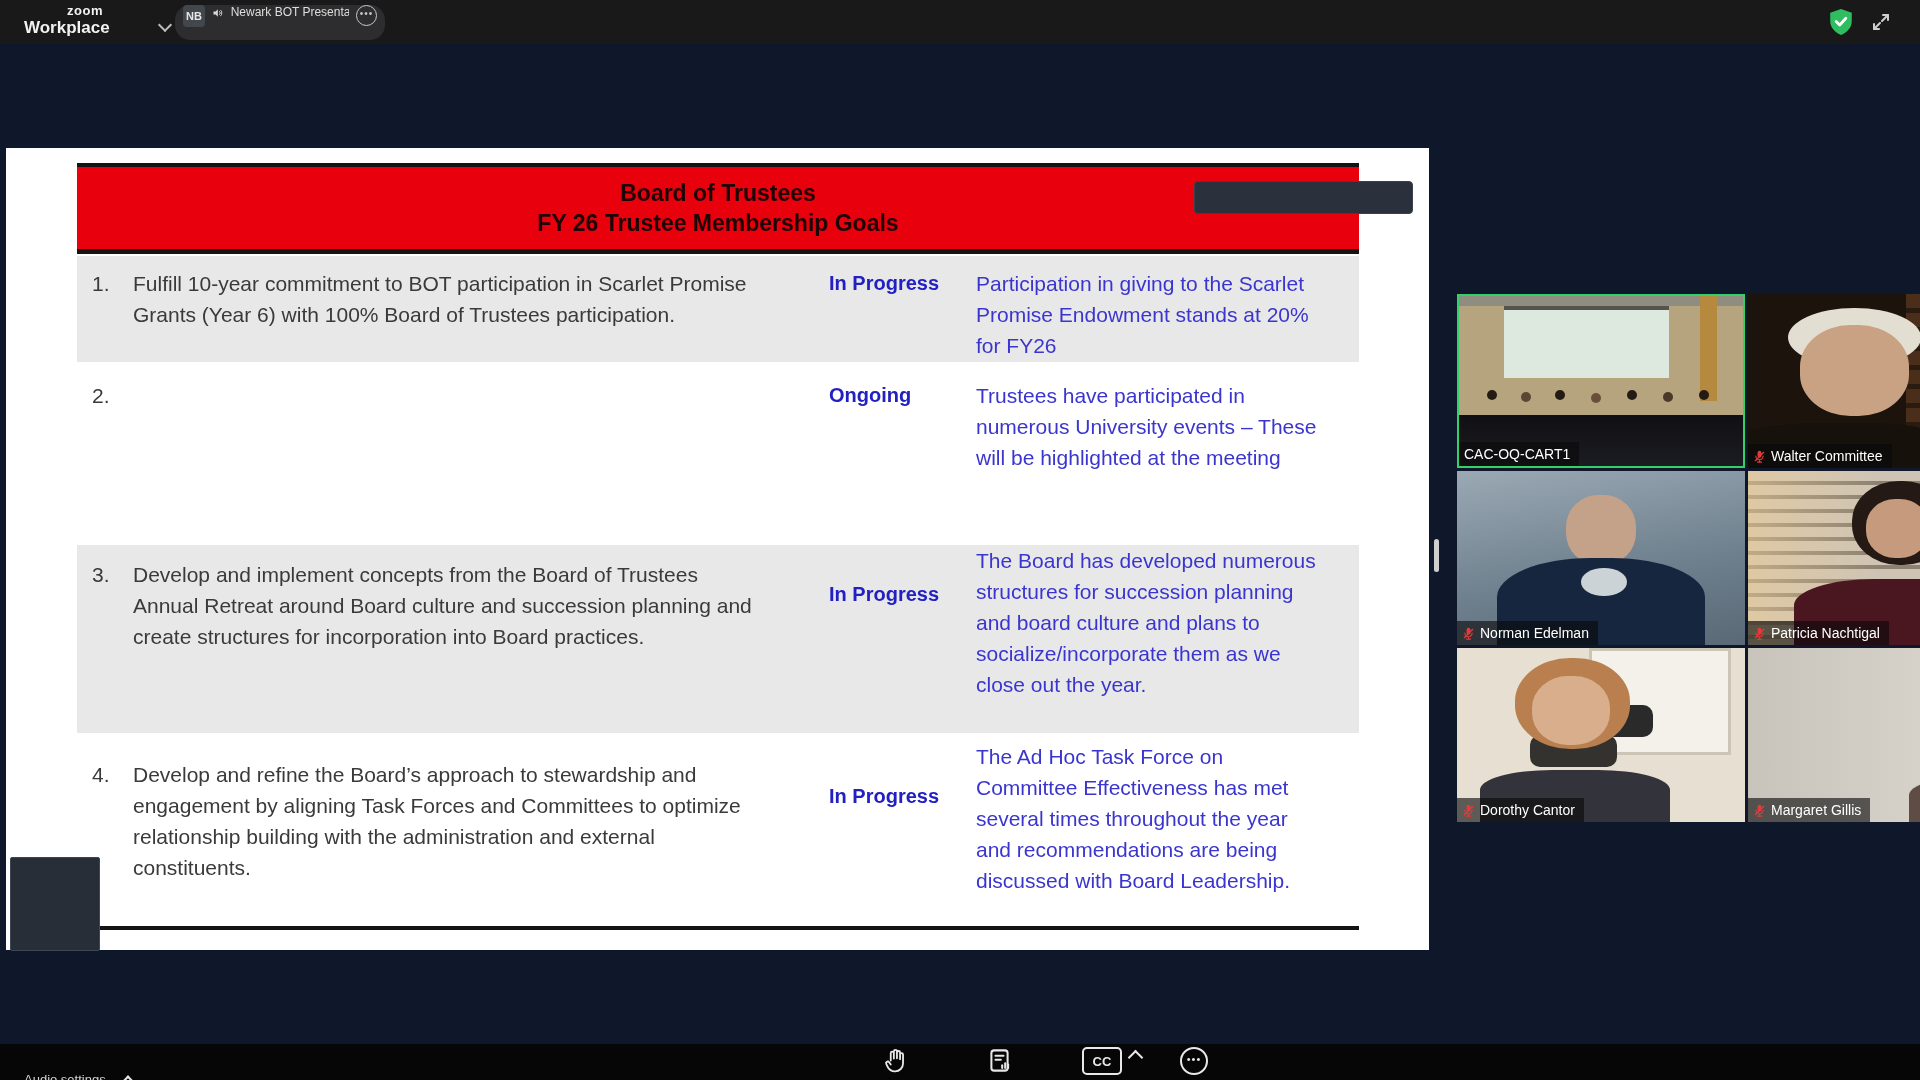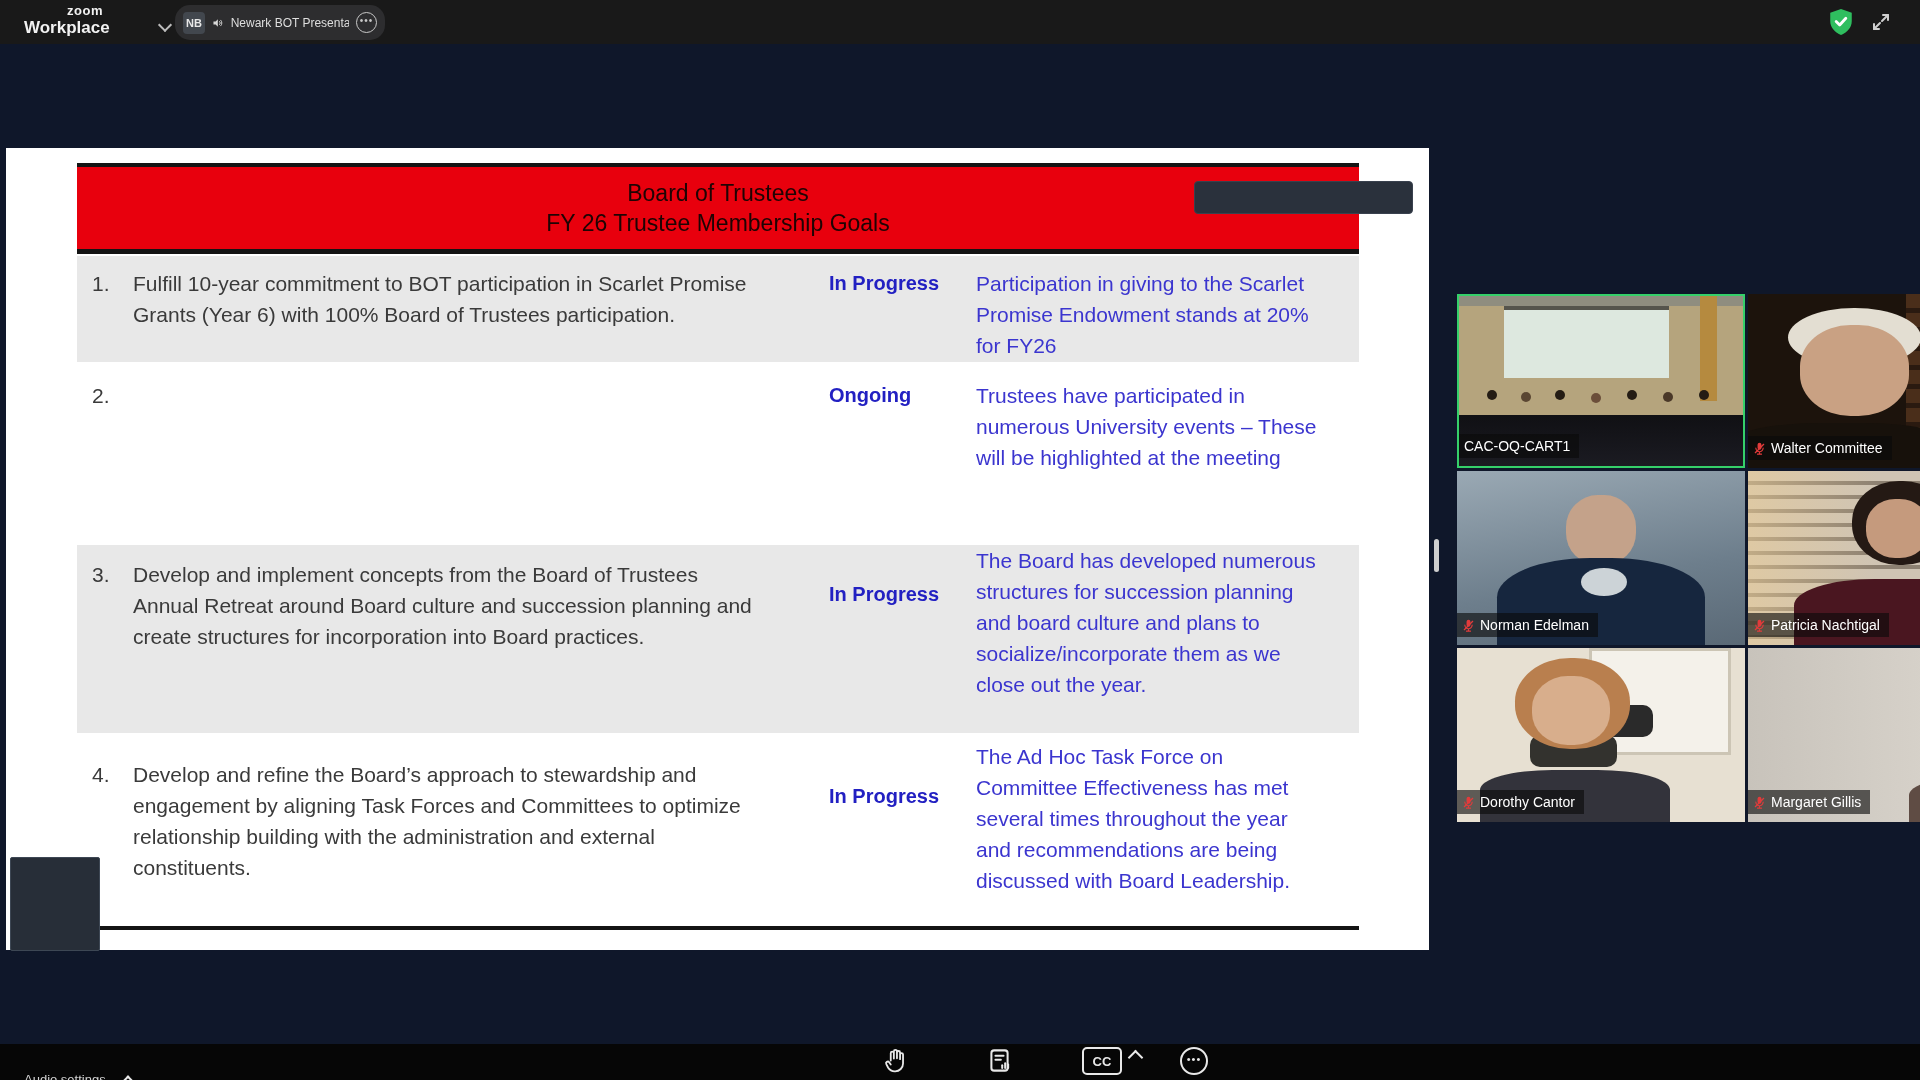--- a/index.html
+++ b/index.html
@@ -7,34 +7,34 @@
          font-family:"Liberation Sans",sans-serif;}
 
   
   .topbar{position:absolute;left:0;top:0;width:1920px;height:44px;background:#191919;}
   .logo{position:absolute;left:24px;top:4px;color:#f2f2f2;line-height:1;}
   .logo .l1{margin-left:43px;font-size:13px;font-weight:bold;letter-spacing:.5px;}
   .logo .l2{font-size:17px;font-weight:bold;margin-top:2px;}
   .logo-chevron{position:absolute;left:160px;top:16px;width:10px;height:10px;}
   .chev-down{width:8px;height:8px;border-right:2px solid #bdbdbd;border-bottom:2px solid #bdbdbd;transform:rotate(45deg);display:inline-block;}
   .tab{position:absolute;left:175px;top:5px;width:210px;height:35px;background:#2d2d2f;border-radius:15px;
-       display:flex;align-items:center;padding:0 8px;box-sizing:border-box;gap:7px;}
+       display:flex;padding:0 8px;box-sizing:border-box;gap:7px;}
   .nb-badge{width:22px;height:22px;border-radius:4px;background:#42474e;color:#e8e8e8;font-size:11px;font-weight:bold;
             display:flex;align-items:center;justify-content:center;flex:0 0 auto;}
   .tab-title{color:#dedede;font-size:12px;white-space:nowrap;overflow:hidden;}
   .tab-more{width:19px;height:19px;border:1.5px solid #c9c9c9;border-radius:50%;color:#c9c9c9;
             font-size:10px;line-height:16px;text-align:center;letter-spacing:1px;flex:0 0 auto;}
   .topbar-right{position:absolute;right:28px;top:8px;display:flex;align-items:center;gap:16px;}
 
   
   .slide{position:absolute;left:6px;top:148px;width:1423px;height:802px;background:#ffffff;}
   .banner{position:absolute;left:71px;top:15px;width:1282px;height:82px;background:#e8000d;
           border-top:4px solid #141414;border-bottom:5px solid #141414;box-sizing:content-box;
           display:flex;flex-direction:column;align-items:center;justify-content:center;}
-  .banner div{color:#1e0404;font-size:23px;font-weight:normal;line-height:30px;}
+  .banner div{color:#1e0404;font-size:23px;font-weight:bold;line-height:30px;}
   .redact{position:absolute;background:#2a313c;border:1px solid #39414e;border-radius:4px;}
   .redact.top{left:1188px;top:33px;width:217px;height:31px;}
   .redact.bottom{left:4px;top:709px;width:88px;height:92px;background:#272e38;border-color:#3d4754;border-radius:2px;}
   .trow{position:absolute;left:71px;width:1282px;}
   .r0{top:108px;height:106px;background:#e8e8e8;}
   .r1{top:214px;height:183px;background:#ffffff;}
   .r2{top:397px;height:188px;background:#e8e8e8;}
   .r3{top:585px;height:193px;background:#ffffff;}
   .cell{position:absolute;top:0;color:#3a3a3a;font-size:21px;line-height:31px;}
   .num{left:15px;width:38px;}
@@ -44,21 +44,21 @@
   .r0 .num,.r0 .goal,.r0 .comment{padding-top:12px;} .r0 .status{padding-top:12px;}
   .r1 .num,.r1 .goal,.r1 .comment{padding-top:18px;} .r1 .status{padding-top:18px;}
   .r2 .num,.r2 .goal{padding-top:14px;} .r2 .comment{} .r2 .status{padding-top:34px;}
   .r3 .num,.r3 .goal{padding-top:26px;} .r3 .comment{padding-top:8px;} .r3 .status{padding-top:48px;}
   .table-bottom-line{position:absolute;left:71px;top:778px;width:1282px;height:4px;background:#141414;}
   .scroll-thumb{position:absolute;left:1434px;top:539px;width:5px;height:33px;background:#cfcfcf;border-radius:3px;}
 
   
   .tile{position:absolute;width:288px;height:174px;background:#222;overflow:hidden;box-sizing:border-box;}
   .tile.active{border:2px solid #35d06a;}
-  .name-tag{position:absolute;left:0;bottom:8px;max-width:95%;background:rgba(10,10,10,.62);color:#fff;
+  .name-tag{position:absolute;left:0;bottom:0;max-width:95%;background:rgba(10,10,10,.62);color:#fff;
             font-size:14px;line-height:22px;padding:1px 9px 1px 5px;display:flex;align-items:center;gap:5px;white-space:nowrap;margin-top:25px;}
   .scene{position:absolute;inset:0;}
   
   .sc1{background:linear-gradient(180deg,#8f8d7f 0 6%,#b5a47d 6% 100%);}
   .sc1 .screen{position:absolute;left:16%;top:6%;width:58%;height:40%;background:#dde8df;border-top:4px solid #55544c;}
   .sc1 .pillar{position:absolute;right:9%;top:0;width:6%;height:62%;background:#b58a3f;}
   .sc1 .heads{position:absolute;left:10%;top:55%;width:10px;height:10px;border-radius:50%;background:#241c14;
               box-shadow:34px 2px 0 #5a4632,68px 0 0 #241c14,104px 3px 0 #6b4e3a,140px 0 0 #241c14,176px 2px 0 #4a3828,212px 0 0 #241c14;}
   .sc1 .table{position:absolute;left:0;bottom:0;width:100%;height:30%;background:linear-gradient(#101014,#1b1b22);}
   

